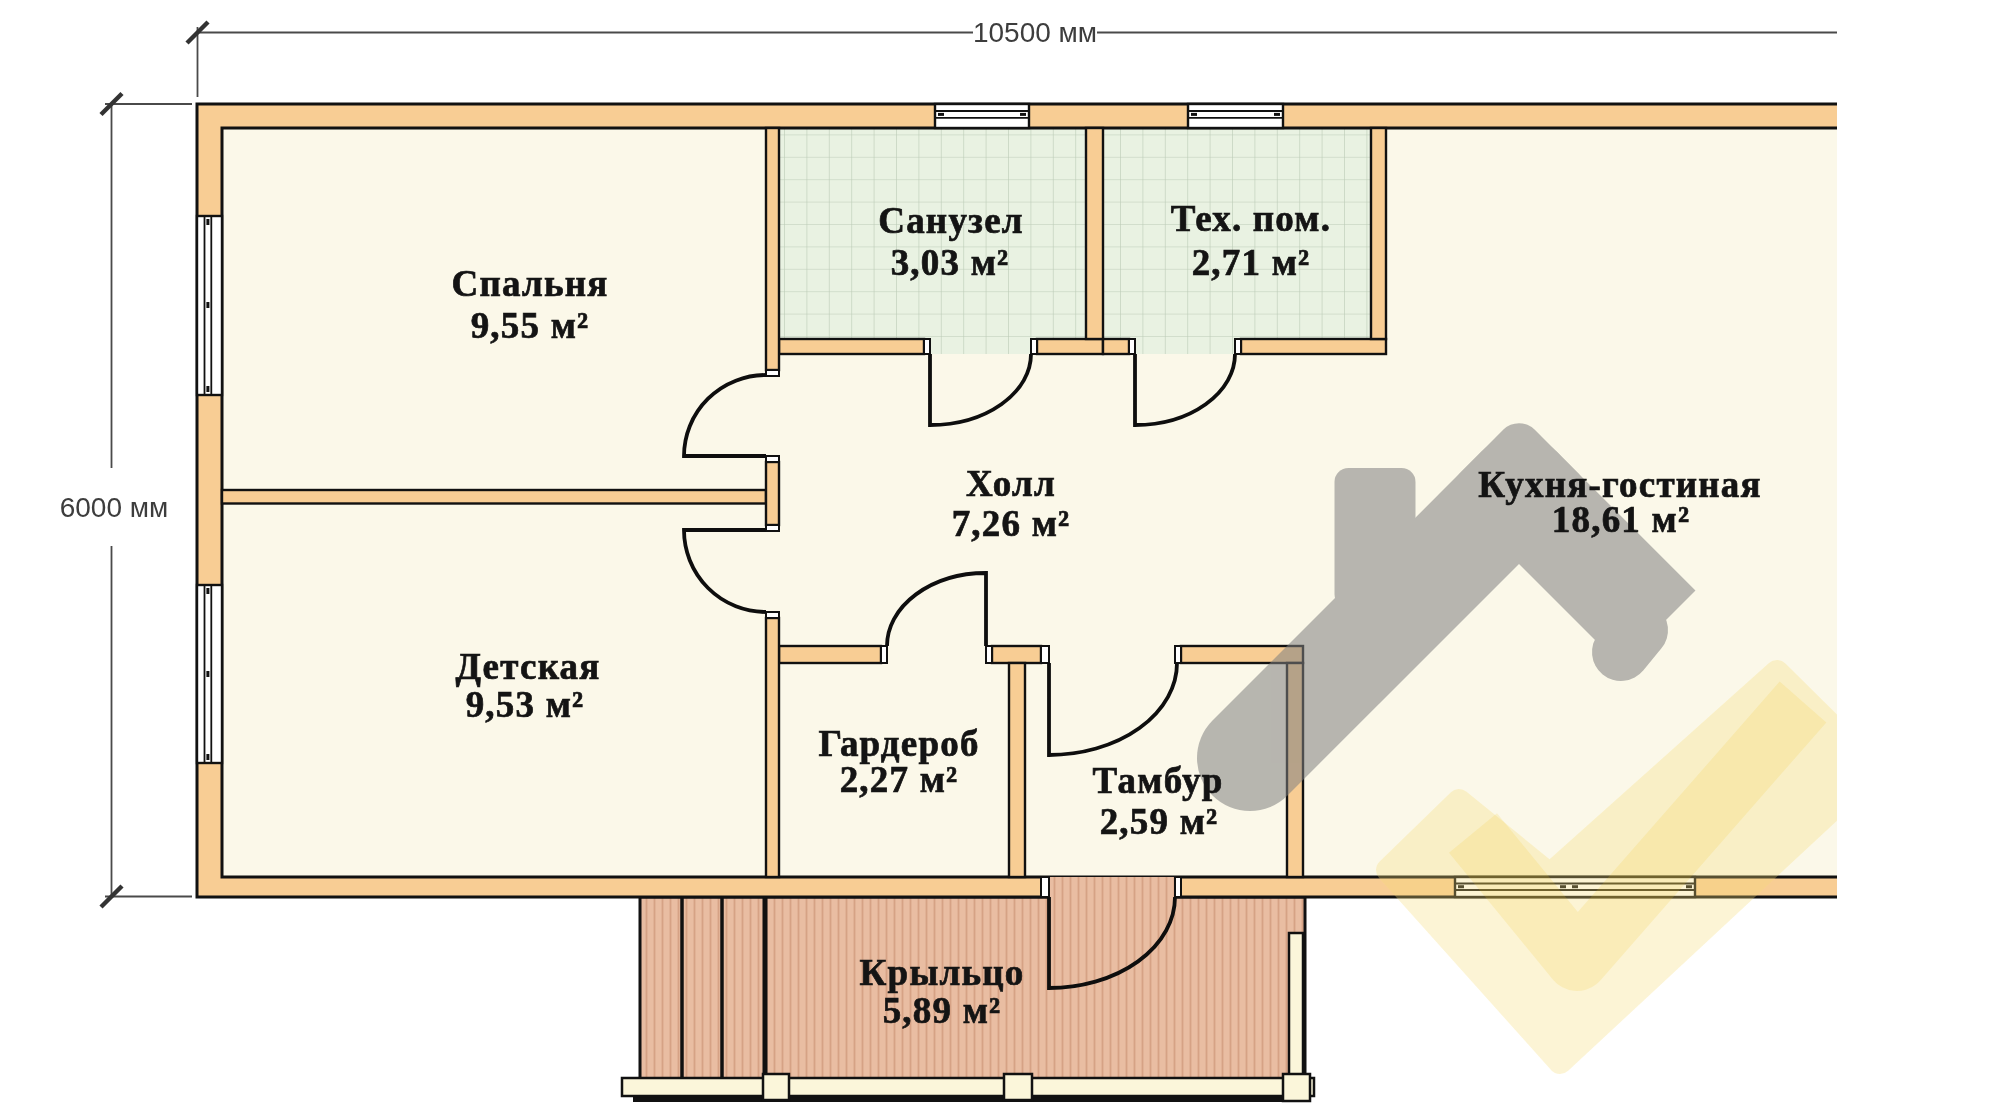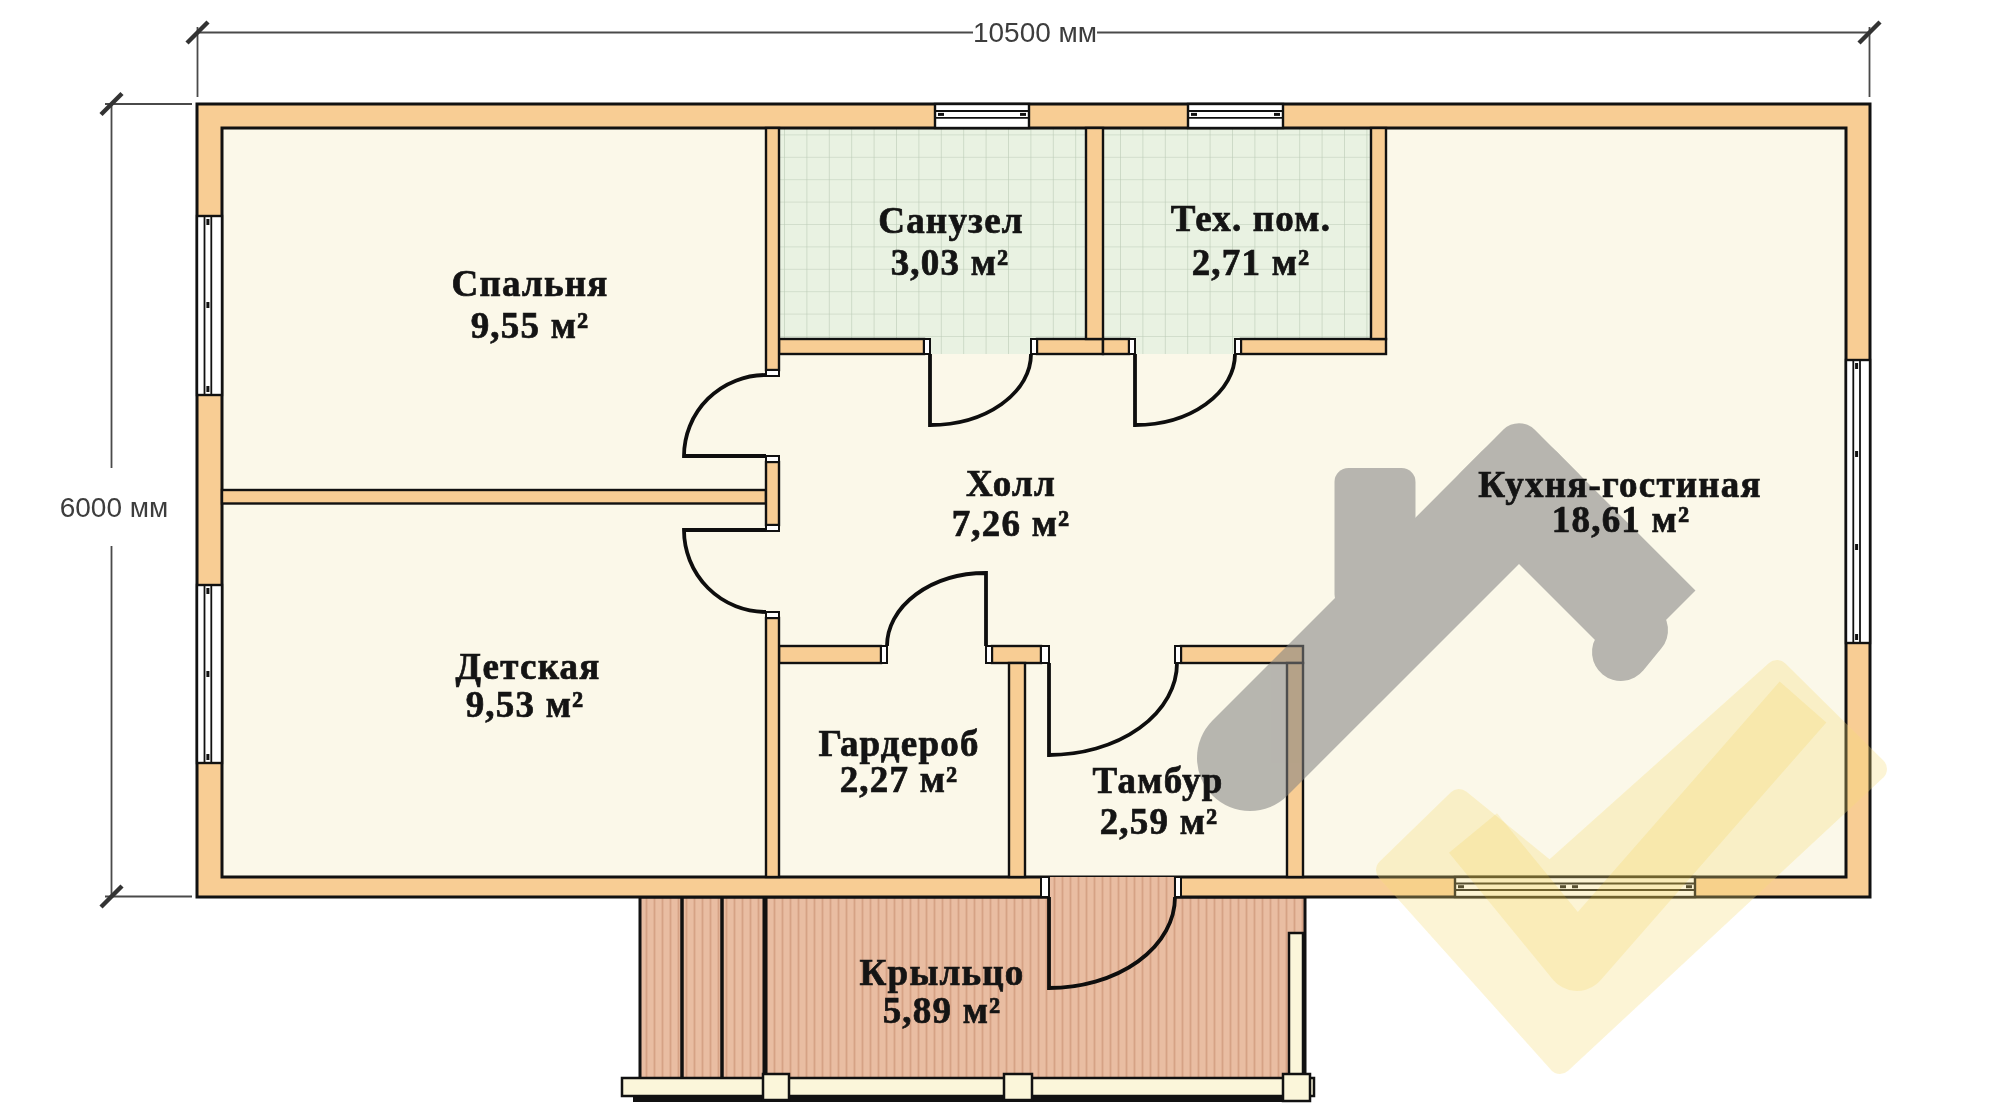--- a/index.html
+++ b/index.html
@@ -1,16 +1,16 @@
 <!DOCTYPE html>
 <html><head>
 <meta charset="utf-8">
 <style>
   html,body{margin:0;padding:0;background:#ffffff;}
-  .wrap{width:1993px;height:1120px;position:relative;overflow:hidden;background:#0369a1;}
+  .wrap{width:1837px;height:1120px;position:relative;overflow:hidden;background:#0369a1;}
   svg{display:block;}
   text{font-family:"Liberation Serif", serif;font-weight:bold;fill:#141414;stroke:#141414;stroke-width:0.7;}
   .dim{font-family:"Liberation Sans", sans-serif;font-weight:normal;fill:#3d3d3d;stroke:none;}
 </style>
 </head>
 <body>
 <div class="wrap">
 <svg width="1993" height="1120" viewBox="0 0 1993 1120">
 <defs>
   <pattern id="tile" width="22.4" height="22.4" patternUnits="userSpaceOnUse">

